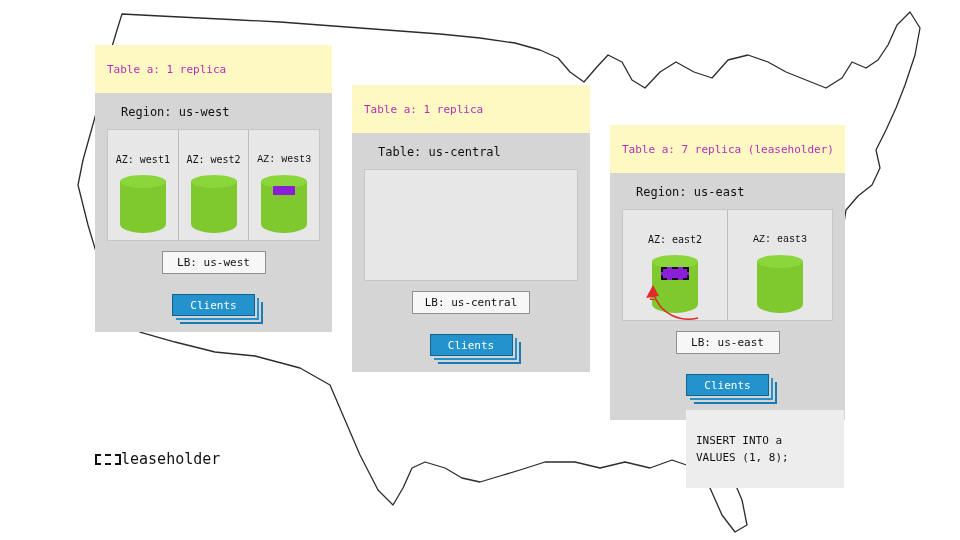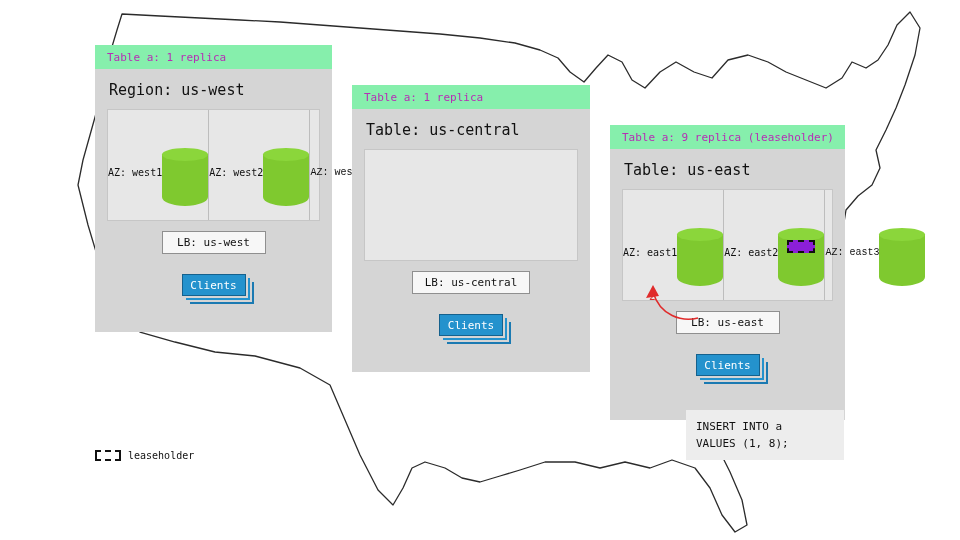--- a/index.html
+++ b/index.html
@@ -7,63 +7,63 @@
   body {
     position:relative;
     background:#ffffff;
     font-family:"DejaVu Sans Mono", monospace;
     overflow:hidden;
   }
   .map-svg { position:absolute; left:0; top:0; z-index:0; }
 
   .panel { position:absolute; z-index:2; background:#d5d5d5; }
   .panel-header {
-    height:24px; background:#86efac;
+    height:48px; background:#fef9c3;
     display:flex; align-items:center; padding:0 12px;
     color:#b52fb5; font-size:11px; white-space:nowrap;
   }
   .panel-body { padding:8px 12px 0 12px; }
-  .region-label { font-size:15px; color:#111; margin:4px 0 10px 2px; }
+  .region-label { font-size:12px; color:#111; margin:4px 0 10px 14px; }
 
   .az-box { background:#e7e7e7; border:1px solid #c6c6c6; display:flex; height:112px; }
-  .az { flex:1; border-right:1px solid #bdbdbd; display:flex; flex-direction:row; align-items:center; padding-top:24px; }
+  .az { flex:1; border-right:1px solid #bdbdbd; display:flex; flex-direction:column; align-items:center; padding-top:24px; }
   .az:last-child { border-right:none;font-family:Liberation Mono, monospace; }
   .az-label { font-size:10px; color:#111; margin-bottom:10px; white-space:nowrap; }
 
   .cylinder { position:relative; width:46px; height:58px; }
   .cyl-body { position:absolute; left:0; top:6px; width:46px; height:52px;
     background:#7fc92f; border-radius:0 0 23px 23px / 0 0 9px 9px; }
   .cyl-top { position:absolute; left:0; top:0; width:46px; height:13px;
     background:#8bd63b; border-radius:50%; }
   .replica-bar { position:absolute; z-index:3; width:22px; height:9px; background:#8b1fd8; left:12px; }
   .bar-pos-a { top:11px; }
   .bar-pos-b { top:19px; }
   .replica-bar.leaseholder { width:28px; height:13px; left:9px; top:12px; border:2px dashed #101010; }
 
   .lb-box {
     margin:10px auto 0 auto; width:max-content; min-width:104px;
     background:#f7f7f7; border:1px solid #8f8f8f;
     font-size:11px; color:#111; padding:4px 12px; text-align:center;
   }
   .clients {
-    margin:20px auto 0 auto; width:64px; height:22px;
+    margin:20px auto 0 auto; width:83px; height:22px;
     background:#2492cd; color:#ffffff; font-size:11px;
     display:flex; align-items:center; justify-content:center;
     border:1px solid #15618d;
     box-shadow: 3px 3px 0 -1px #d5d5d5, 4px 4px 0 0 #2492cd,
                 7px 7px 0 -1px #d5d5d5, 8px 8px 0 0 #1b7ab2;
   }
 
   .sql-box {
     position:absolute; z-index:2; left:686px; top:410px; width:158px;
-    background:#ededed; padding:8px 10px; font-size:11px; line-height:1.55; color:#111;
+    background:#ededed; padding:22px 10px; font-size:11px; line-height:1.55; color:#111;
   }
 
   .legend { position:absolute; z-index:2; left:95px; top:450px;
-    display:flex; align-items:center; gap:7px; font-size:10px; color:#111; }
+    display:flex; align-items:center; font-size:15px; color:#111; }
   .legend-swatch { width:26px; height:11px; border:2px dashed #111; background:#fff; }
 
   .red-arrow { position:absolute; z-index:4; left:640px; top:276px; }
   .arrow-label { position:absolute; z-index:4; left:649px; top:290px;
     color:#e02b2b; font-size:11px; }
 </style>
 </head>
 <body>
 
 <svg class="map-svg" width="960" height="540" viewBox="0 0 960 540">
@@ -122,32 +122,25 @@
     <div class="region-label">Table: us-central</div>
     <div class="az-box">
     </div>
     <div class="lb-box">LB: us-central</div>
     <div class="clients">Clients</div>
   </div>
 </div>
 
 <div class="panel" style="left:610px; top:125px; width:235px; height:295px;">
   <div class="panel-header">
-    <span>Table a: 9 replica (leaseholder)</span>
+    <span>Table a: 7 replica (leaseholder)</span>
   </div>
   <div class="panel-body">
-    <div class="region-label">Table: us-east</div>
+    <div class="region-label">Region: us-east</div>
     <div class="az-box">
-      <div class="az">
-        <div class="az-label">AZ: east1</div>
-        <div class="cylinder">
-          <div class="cyl-body"></div>
-          <div class="cyl-top"></div>
-        </div>
-      </div>
       <div class="az">
         <div class="az-label">AZ: east2</div>
         <div class="cylinder">
           <div class="cyl-body"></div>
           <div class="cyl-top"></div>
           <div class="replica-bar leaseholder"></div>
         </div>
       </div>
       <div class="az">
         <div class="az-label">AZ: east3</div>

